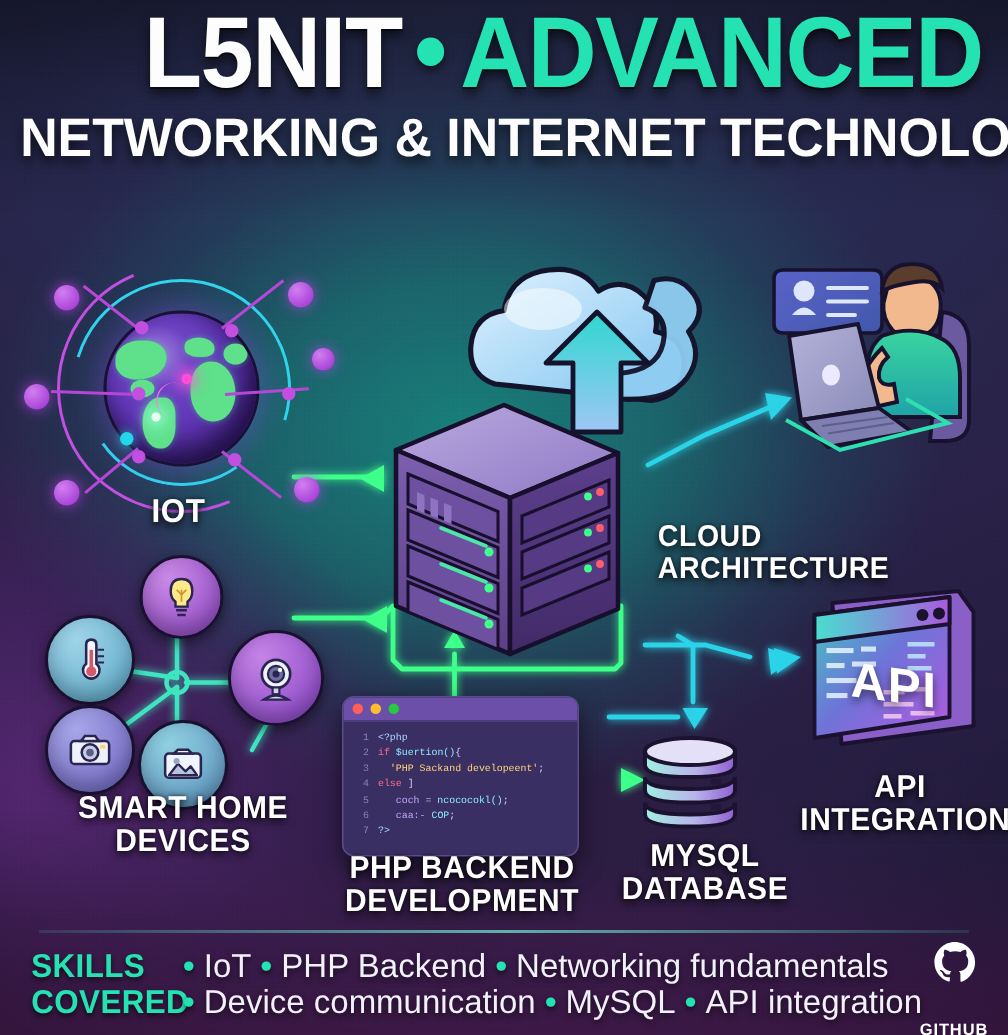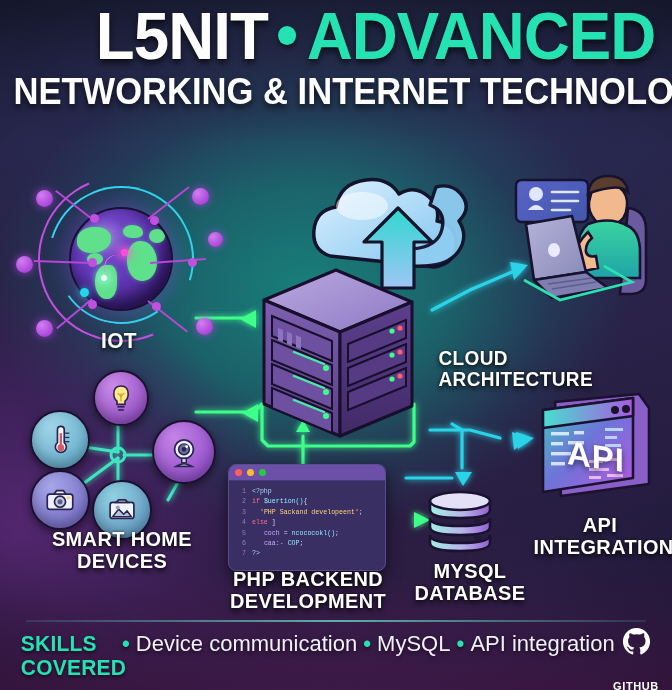--- a/index.html
+++ b/index.html
@@ -592,20 +592,21 @@
     </g>
   </svg>
 
   <div class="footer">
     <div class="fdiv"></div>
     <div class="skills-lbl">
       <div>SKILLS</div>
       <div>COVERED</div>
     </div>
     <div class="skills-rows">
+      <div id="skills-row1"><span class="b"> • </span><span>IoT</span><span class="b"> • </span><span>PHP Backend</span><span class="b"> • </span><span>Networking fundamentals</span></div>
       <div id="skills-row2"><span class="b"> • </span><span>Device communication</span><span class="b"> • </span><span>MySQL</span><span class="b"> • </span><span>API integration</span></div>
     </div>
     <div class="gh">
       <svg viewBox="0 0 32 32" width="31" height="31">
         <path fill="#ffffff" d="M16 2 C8.3 2 2 8.3 2 16 c0 6.2 4 11.4 9.6 13.3 .7 .1 1-.3 1-.7 v-2.4 c-3.9 .8-4.7-1.9-4.7-1.9 -.6-1.6-1.6-2.1-1.6-2.1 -1.3-.9 .1-.9 .1-.9 1.4 .1 2.2 1.5 2.2 1.5 1.3 2.2 3.4 1.6 4.2 1.2 .1-.9 .5-1.6 .9-1.9 -3.1-.4-6.4-1.6-6.4-7 0-1.5 .6-2.8 1.5-3.8 -.2-.4-.7-1.9 .1-3.9 0 0 1.2-.4 3.9 1.5 1.1-.3 2.3-.5 3.5-.5 1.2 0 2.4 .2 3.5 .5 2.7-1.9 3.9-1.5 3.9-1.5 .8 2 .3 3.5 .1 3.9 .9 1 1.5 2.3 1.5 3.8 0 5.4-3.3 6.6-6.4 7 .5 .5 1 1.3 1 2.7 v3.9 c0 .4 .3 .8 1 .7 C26 27.4 30 22.2 30 16 30 8.3 23.7 2 16 2 z"></path>
       </svg>
       <div class="gh-name">GITHUB</div>
     </div>
   </div>
 

